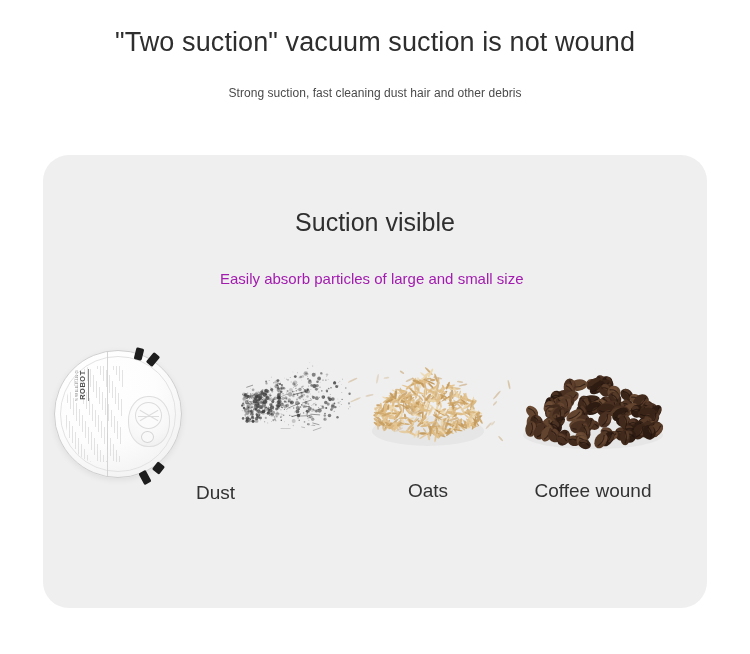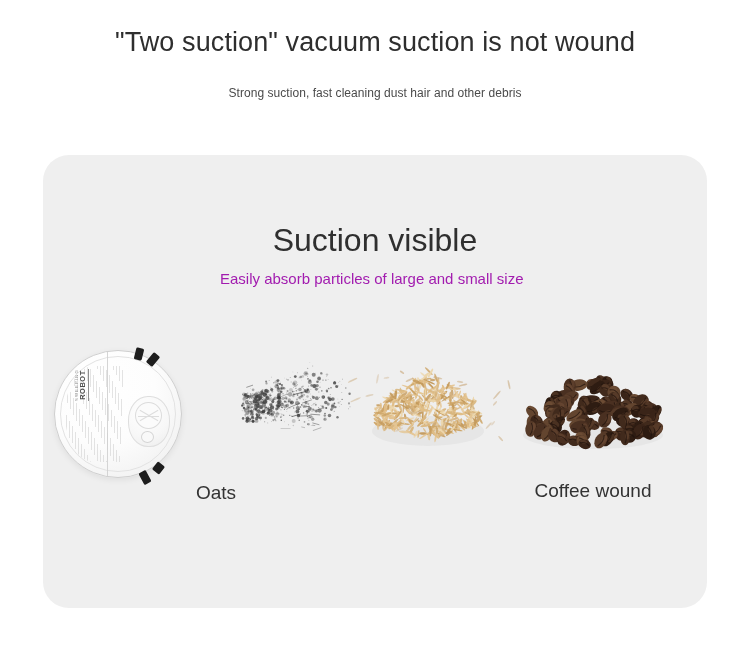--- a/index.html
+++ b/index.html
@@ -52,25 +52,25 @@
     left: 43px;
     top: 155px;
     width: 664px;
     height: 453px;
     background: #efefef;
     border-radius: 26px;
   }
 
   .card-title {
     position: absolute;
-    top: 222px;
+    top: 208px;
     left: 43px;
     width: 664px;
     text-align: center;
-    font-size: 32px;
+    font-size: 25px;
     font-weight: 400;
     color: #2f2f2f;
     white-space: nowrap;
   }
 
   .card-desc {
     position: absolute;
     top: 269px;
     left: 220px;
     width: 330px;
@@ -1428,20 +1428,21 @@
               <ellipse cx="66.1" cy="94.7" rx="4.37" ry="0.9" fill="#cdb088" opacity="0.40" transform="rotate(154.7 66.1 94.7)"></ellipse>
               <ellipse cx="53.5" cy="42.8" rx="2.91" ry="0.9" fill="#cdb088" opacity="0.40" transform="rotate(173.0 53.5 42.8)"></ellipse>
               <ellipse cx="145.4" cy="81.8" rx="4.59" ry="0.9" fill="#cdb088" opacity="0.42" transform="rotate(96.1 145.4 81.8)"></ellipse>
               <ellipse cx="176.0" cy="49.6" rx="4.80" ry="0.9" fill="#cdb088" opacity="0.65" transform="rotate(77.8 176.0 49.6)"></ellipse>
               <ellipse cx="160.1" cy="88.2" rx="2.77" ry="0.9" fill="#cdb088" opacity="0.38" transform="rotate(129.8 160.1 88.2)"></ellipse>
               <ellipse cx="102.8" cy="90.8" rx="5.61" ry="0.9" fill="#cdb088" opacity="0.46" transform="rotate(30.0 102.8 90.8)"></ellipse>
               <ellipse cx="162.0" cy="68.4" rx="2.98" ry="0.9" fill="#cdb088" opacity="0.50" transform="rotate(131.4 162.0 68.4)"></ellipse>
             </g>
         </svg>
       </div>
+      <div class="sample-label">Oats</div>
     </div>
 
     <div class="sample sample-beans">
       <div class="sample-art">
         <svg class="beans-canvas" viewBox="0 0 220 140" preserveAspectRatio="xMidYMid meet">
           <ellipse cx="110" cy="100" rx="70" ry="14" fill="#e2e2e2" opacity="0.7"></ellipse>
           <g id="beans-group">
               <g transform="rotate(53.7 118.7 46.6)">
                 <ellipse cx="118.7" cy="46.6" rx="7.04" ry="4.82" fill="#3a2418"></ellipse>
                 <ellipse cx="116.7" cy="44.4" rx="3.94" ry="1.93" fill="#7d5a3e" opacity="0.35"></ellipse>
@@ -2018,15 +2019,15 @@
                 <path d="M 96.9 109.3 Q 101.7 106.5 106.5 109.3" fill="none" stroke="#1b100a" stroke-width="1.1" opacity="0.65"></path>
               </g>
             </g>
         </svg>
       </div>
       <div class="sample-label">Coffee wound</div>
     </div>
 
   </div>
 
-  <div class="sample-label" style="position:absolute; left:196px; top:482px; width:120px; text-align:left;">Oats</div>
+  <div class="sample-label" style="position:absolute; left:196px; top:482px; width:120px; text-align:left;">Dust</div>
 
 </div>
 
 </body></html>

